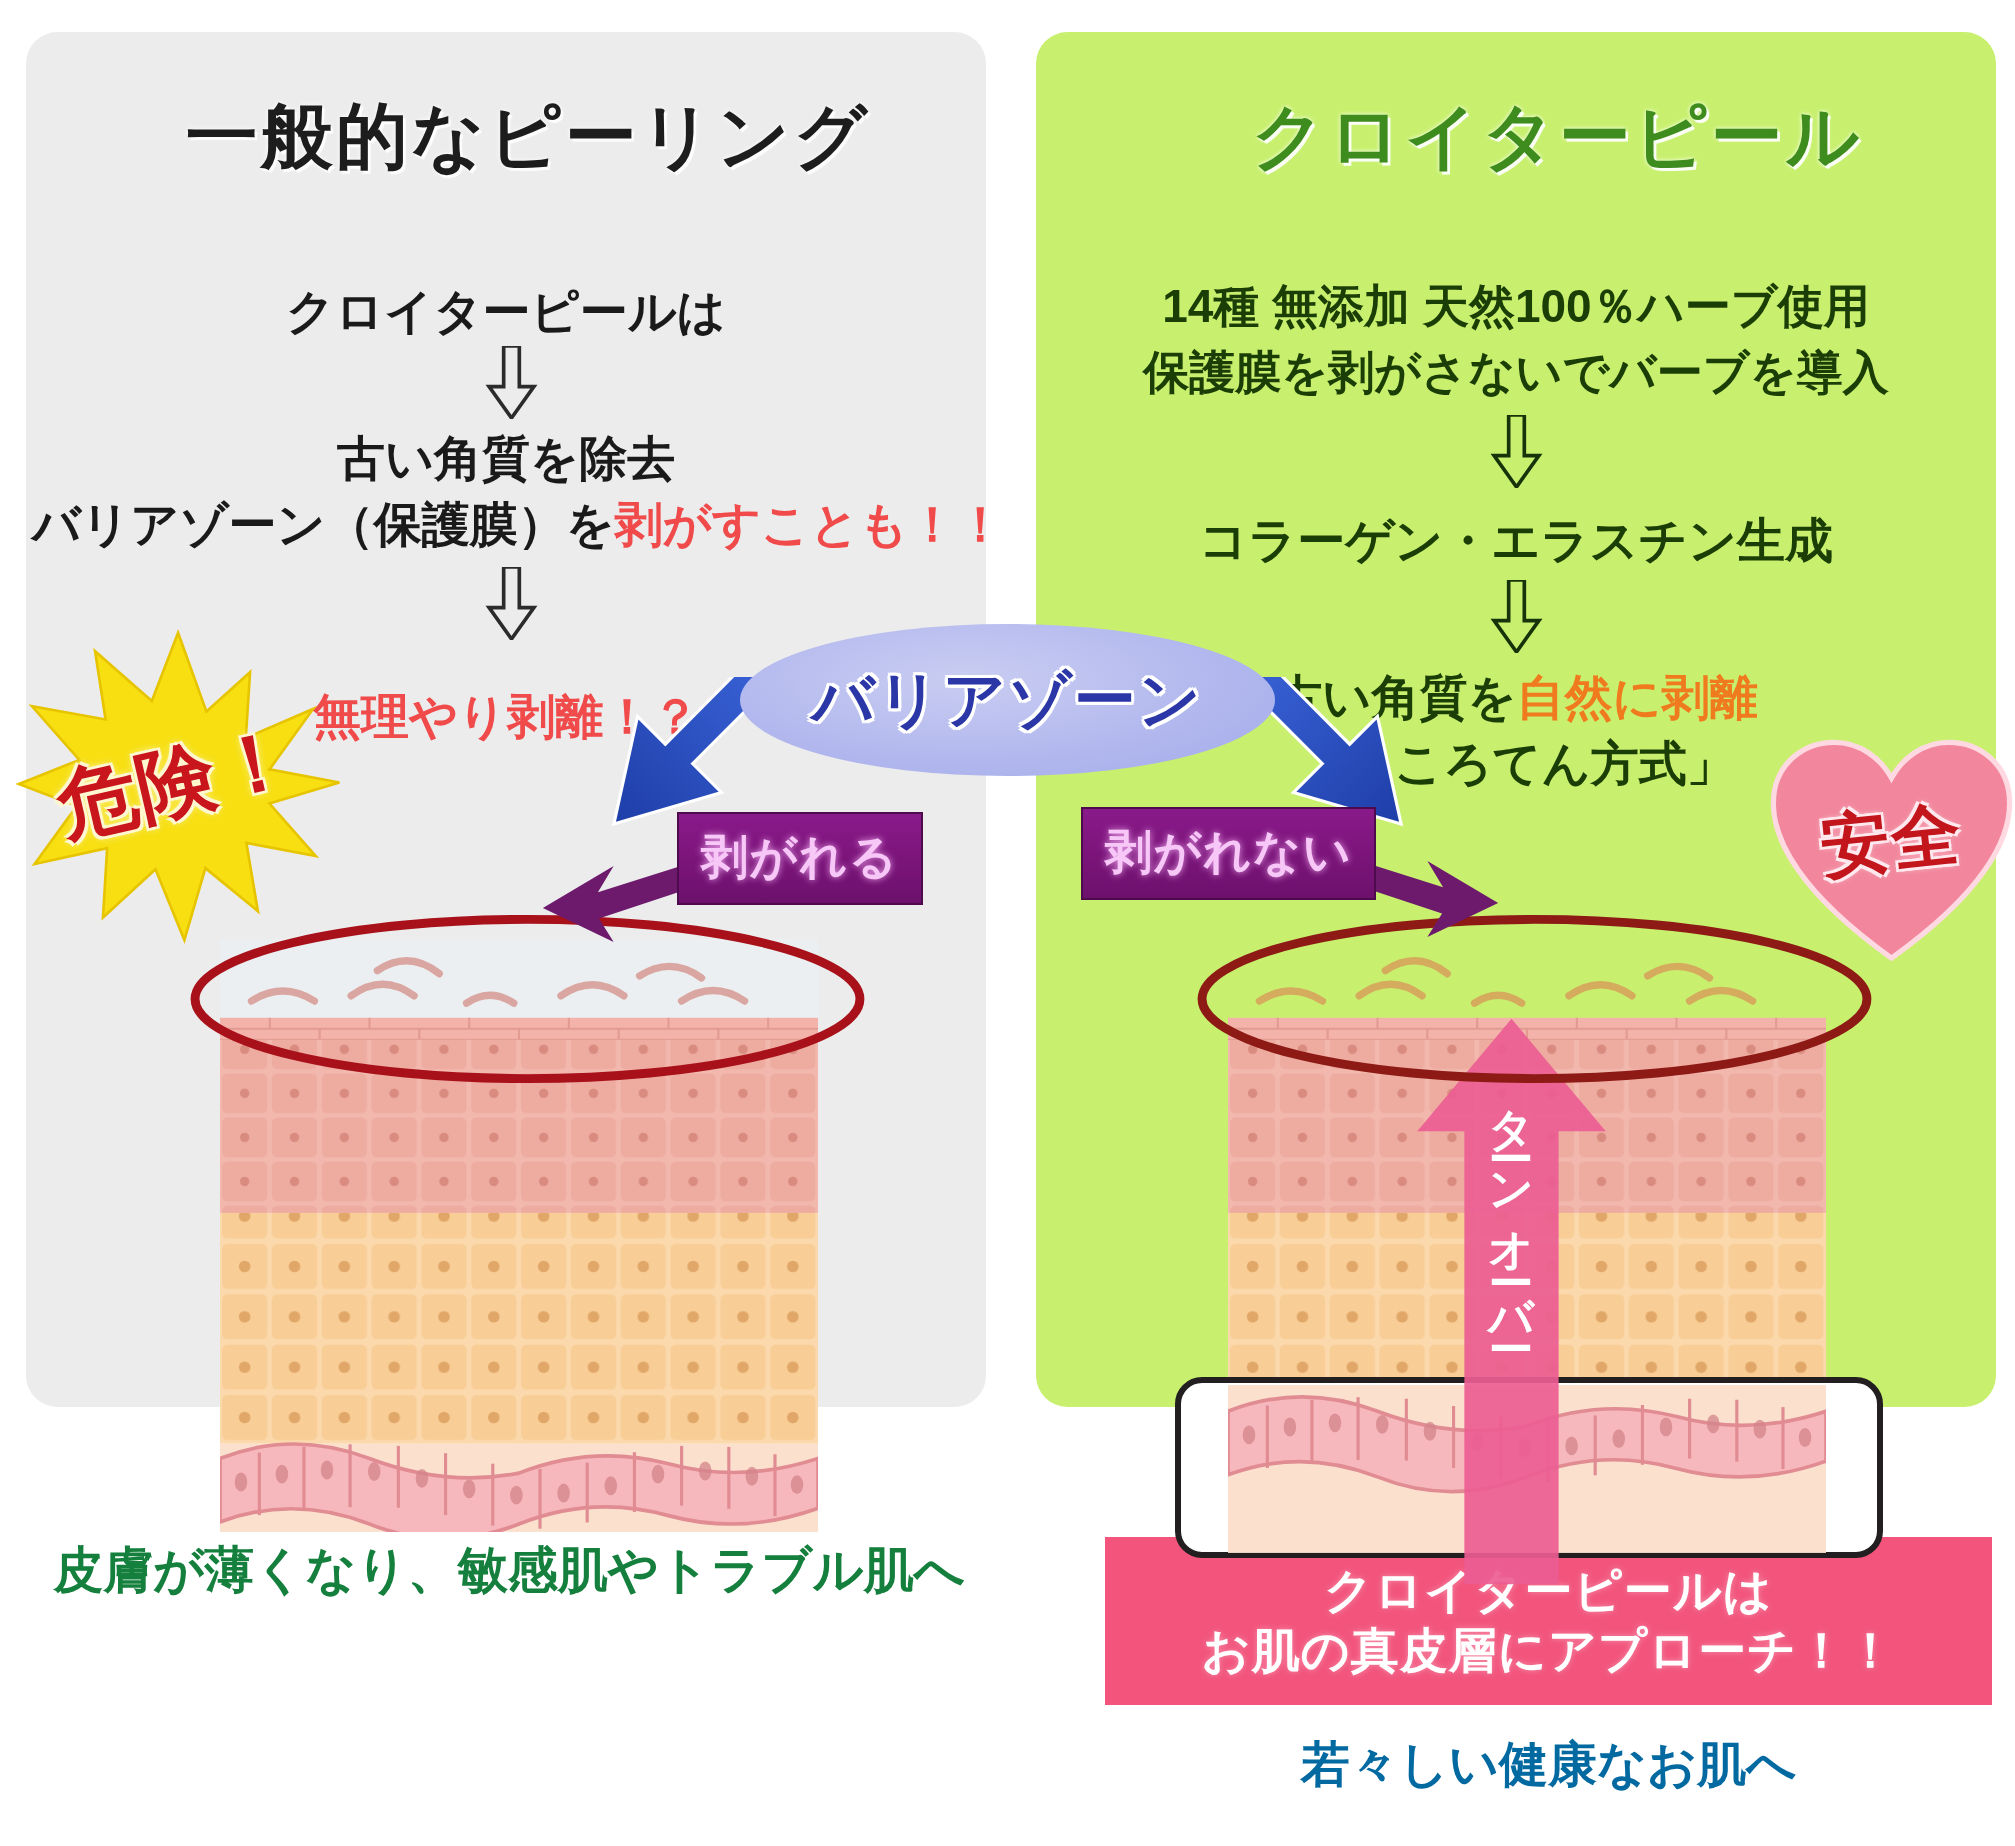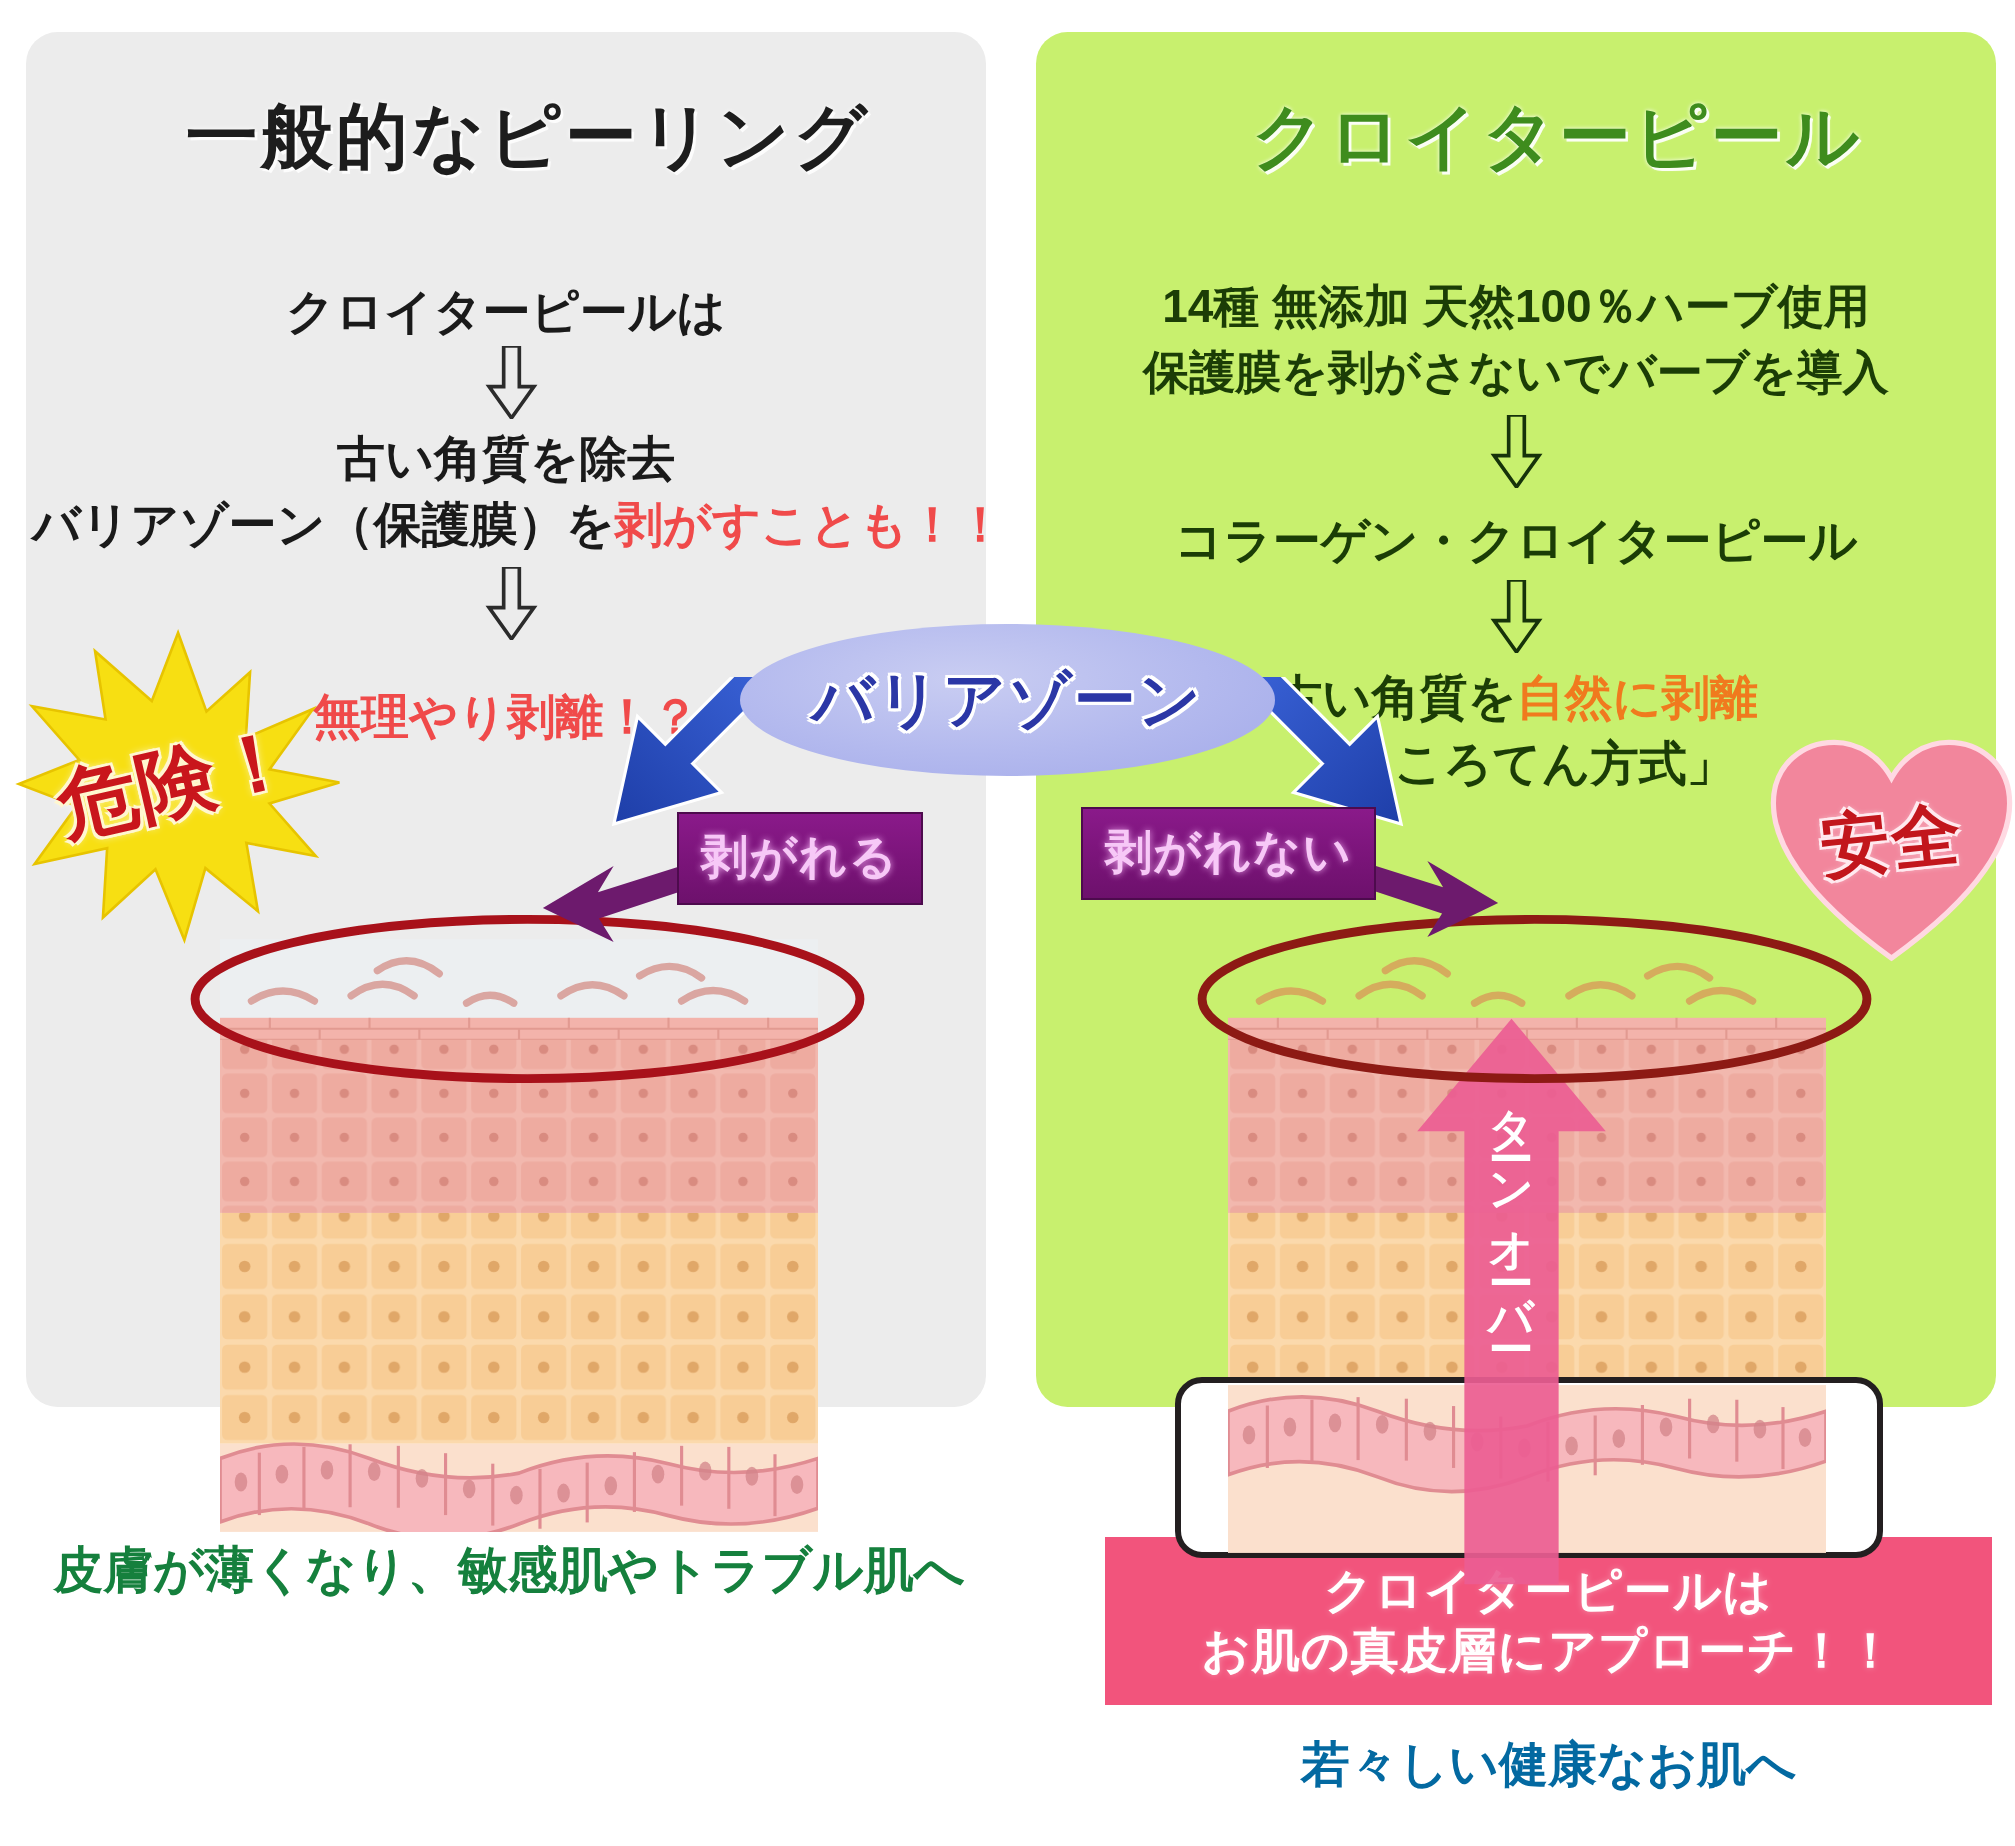--- a/index.html
+++ b/index.html
@@ -229,21 +229,21 @@
   <div class="flow green" style="left:1036px; width:960px; top:278px; font-size:46px;">14種 無添加 天然100％ハーブ使用</div>
 
   <div class="flow green" style="left:1036px; width:960px; top:344px; font-size:46px;">保護膜を剥がさないでバーブを導入</div>
 
   <div style="position:absolute; left:1485px; top:415px; width:63px; height:73px; z-index:10;">
     <svg width="63" height="73" viewBox="0 0 120 140">
       <polygon points="45,0 75,0 75,78 103,78 60,138 17,78 45,78" fill="none" stroke="#16330a" stroke-width="7"></polygon>
     </svg>
   </div>
 
-  <div class="flow green" style="left:1036px; width:960px; top:512px;">コラーゲン・クロイターピール</div>
+  <div class="flow green" style="left:1036px; width:960px; top:512px;">コラーゲン・エラスチン生成</div>
 
   <div style="position:absolute; left:1485px; top:580px; width:63px; height:73px; z-index:10;">
     <svg width="63" height="73" viewBox="0 0 120 140">
       <polygon points="45,0 75,0 75,78 103,78 60,138 17,78 45,78" fill="none" stroke="#16330a" stroke-width="7"></polygon>
     </svg>
   </div>
 
   <div class="flow green" style="left:1036px; width:960px; top:669px;">
     <span>古い角質を</span><span class="orange">自然に剥離</span>
   </div>

